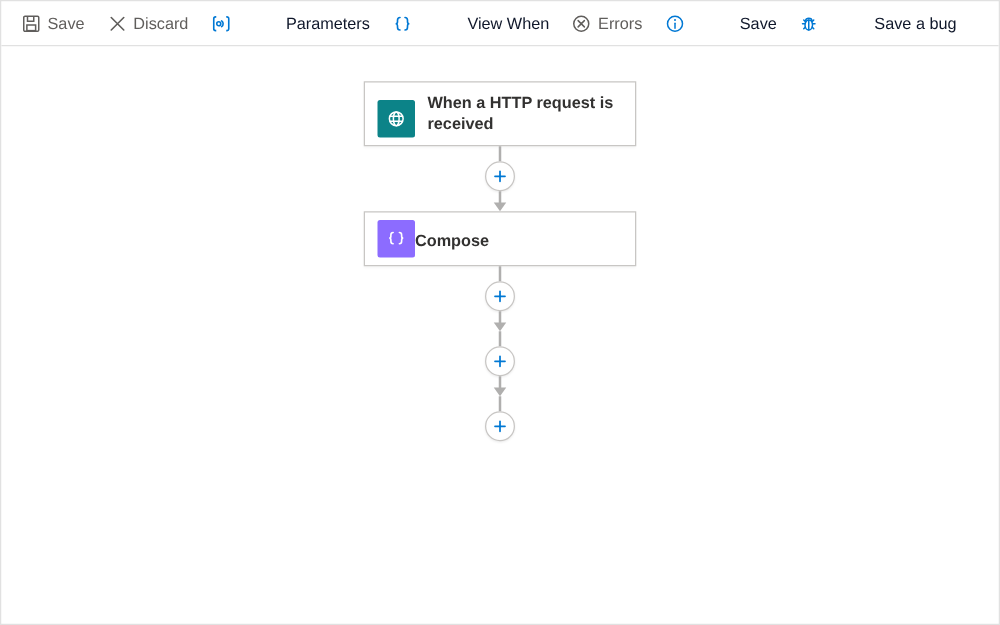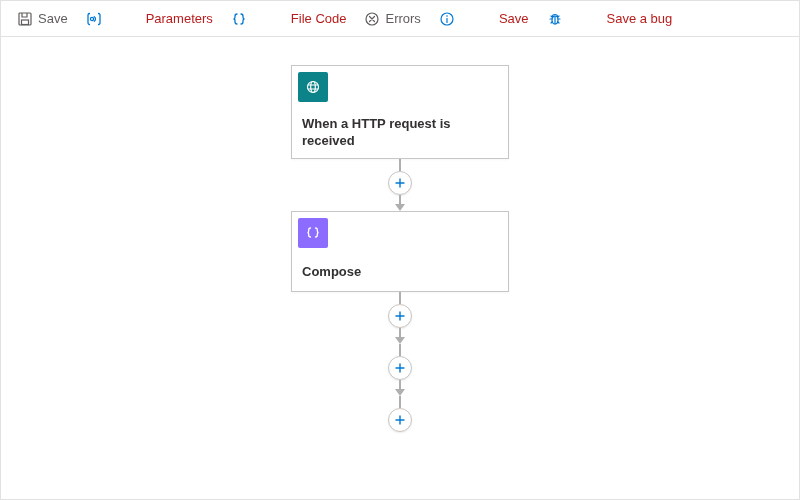--- a/index.html
+++ b/index.html
@@ -26,63 +26,62 @@
   .tb-btn {
     display: flex;
     align-items: center;
     gap: 5px;
     padding: 4px 8px;
     cursor: pointer;
     color: #605e5c;
     font-size: 13px;
     border-radius: 2px;
   }
-  .tb-btn.accent { color: #b91c1c; gap: 44px; }
+  .tb-btn.accent { color: #0f172a; gap: 44px; }
   .tb-btn .ic { width: 16px; height: 16px; display: flex; align-items: center; justify-content: center; flex-shrink: 0; }
   .tb-btn .ic svg { width: 16px; height: 16px; }
 
   
   .canvas {
     position: relative;
     width: 100%;
     height: calc(100% - 36px);
     display: flex;
     flex-direction: column;
     align-items: center;
     padding-top: 28px;
   }
 
   .step {
     width: 218px;
     min-height: 42px;
     border: 1px solid #c8c6c4;
     background: #ffffff;
     display: flex;
-    align-items: flex-start;
+    align-items: flex-end;
     box-shadow: 0 1px 2px rgba(0,0,0,0.04);
     cursor: pointer;
-    flex-direction: column;
   }
   .step .accent-bar {
     width: 4px;
     flex-shrink: 0;
   }
   .step .icon-box {
     width: 30px;
     height: 30px;
     margin: 6px 0 6px 6px;
     display: flex;
     align-items: center;
     justify-content: center;
     border-radius: 2px;
     flex-shrink: 0;
   }
   .step .icon-box svg { width: 16px; height: 16px; }
   .step .label {
-    padding: 10px 10px 10px 10px;
+    padding: 10px 10px 10px 0;
     font-weight: 600;
     font-size: 13px;
     color: #323130;
     line-height: 1.3;
     display: flex;
     align-items: center;
   }
   .step.tall .label { padding: 8px 10px; }
 
   .accent-teal   { background: #0c8388; }
@@ -132,39 +131,47 @@
     <span class="ic">
       <svg viewBox="0 0 16 16" fill="none" stroke="#605e5c" stroke-width="1.2">
         <rect x="2" y="2" width="12" height="12" rx="1"></rect>
         <path d="M5 2v4h5V2"></path>
         <rect x="4.5" y="9" width="7" height="4.5"></rect>
       </svg>
     </span>
     <span>Save</span>
   </div>
 
+  <div class="tb-btn">
+    <span class="ic">
+      <svg viewBox="0 0 16 16" stroke="#605e5c" stroke-width="1.3" stroke-linecap="round">
+        <path d="M3 3l10 10M13 3L3 13"></path>
+      </svg>
+    </span>
+    <span>Discard</span>
+  </div>
 
   <div class="tb-btn accent">
     <span class="ic">
       <svg viewBox="0 0 16 16" fill="none" stroke="#0078d4" stroke-width="1.3">
         <path d="M4 2.5h-.5A1.5 1.5 0 0 0 2 4v8a1.5 1.5 0 0 0 1.5 1.5H4M12 2.5h.5A1.5 1.5 0 0 1 14 4v8a1.5 1.5 0 0 1-1.5 1.5H12"></path>
         <circle cx="6" cy="8" r="1.6"></circle>
         <path d="M8.3 10.3a2.8 2.8 0 0 0 0-4.6" stroke-linecap="round"></path>
       </svg>
     </span>
     <span>Parameters</span>
   </div>
 
   <div class="tb-btn accent">
     <span class="ic">
       <svg viewBox="0 0 16 16" fill="none" stroke="#0078d4" stroke-width="1.3" stroke-linecap="round">
         <path d="M6 3c-1.5 0-2 .8-2 2.2v1.1c0 .9-.4 1.7-1.5 1.7C3.6 8 4 8.8 4 9.7v1.1C4 12.2 4.5 13 6 13M10 3c1.5 0 2 .8 2 2.2v1.1c0 .9.4 1.7 1.5 1.7-1.1 0-1.5.8-1.5 1.7v1.1c0 1.4-.5 2.2-2 2.2"></path>
       </svg>
     </span>
-    <span>File Code</span>
+    <span>View When</span>
   </div>
 
   <div class="tb-btn">
     <span class="ic">
       <svg viewBox="0 0 16 16" fill="none" stroke="#605e5c" stroke-width="1.2" stroke-linecap="round">
         <circle cx="8" cy="8" r="6"></circle>
         <path d="M5.5 5.5l5 5M10.5 5.5l-5 5"></path>
       </svg>
     </span>
     <span>Errors</span>

